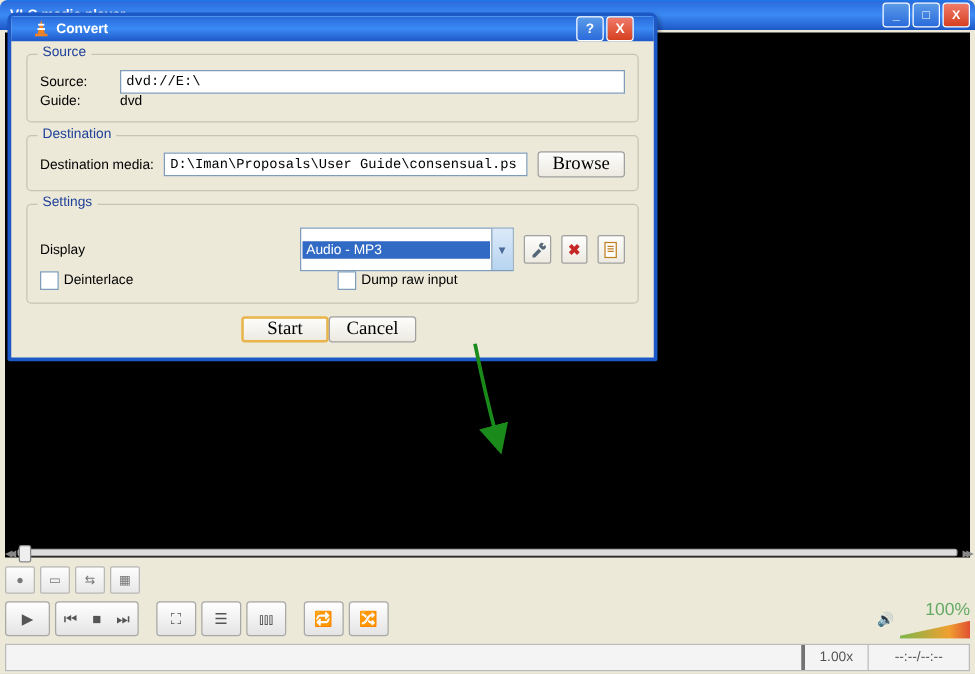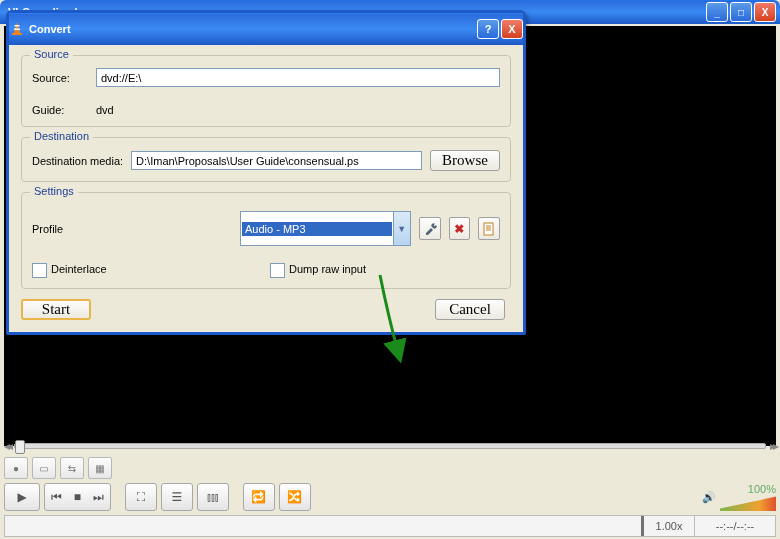--- a/index.html
+++ b/index.html
@@ -27,44 +27,44 @@
 .ctrlbtn.grp span{padding:0 6px}
 .spacer{flex:1}
 .vol{display:flex;align-items:center;gap:4px;color:#777}
 .volbar{width:56px;height:16px;background:linear-gradient(to right,#7db64a,#f0a030 70%,#e05030);clip-path:polygon(0 85%,100% 10%,100% 100%,0 100%);border:0}
 .status{display:flex;height:20px;border:1px solid #bbb;margin-top:4px;background:#f4f4f4}
 .status .s1{flex:1}
 .status .s2{width:50px;border-left:3px solid #737373;display:flex;align-items:center;justify-content:center;color:#555}
 .status .s3{width:80px;border-left:1px solid #bbb;display:flex;align-items:center;justify-content:center;color:#555}
 
 .dialog{position:absolute;left:6px;top:10px;width:514px;border:3px solid #1d58c7;border-radius:6px 6px 2px 2px;background:#ece9d8;box-shadow:2px 2px 4px rgba(0,0,0,.3)}
-.dialog .dtitle{height:32px;background:linear-gradient(to bottom,#2a8fff 0%,#2a6bdc 3%,#3b8af4 50%,#1d58c7 100%);display:flex;align-items:center;color:#fff;font-weight:bold;padding:0 0}
+.dialog .dtitle{height:20px;background:linear-gradient(to bottom,#2a8fff 0%,#2a6bdc 3%,#3b8af4 50%,#1d58c7 100%);display:flex;align-items:center;color:#fff;font-weight:bold;padding:0 16px}
 .dtitle .cone{width:16px;height:16px;margin-right:4px}
 .dtitle .tt{flex:1}
 .dtitle .hb{width:20px;height:18px;border:1px solid #fff;border-radius:3px;background:linear-gradient(#5a9be8,#2a6bdc);color:#fff;display:flex;align-items:center;justify-content:center;font-size:11px;font-weight:bold;margin-left:2px}
 .dtitle .hb.cls{background:linear-gradient(#f07b6a,#d6401f)}
 .dbody{padding:10px 12px 12px}
 .group{border:1px solid #c8c4b4;border-radius:4px;padding:12px 10px 10px;margin-bottom:10px;position:relative}
 .group .legend{position:absolute;top:-8px;left:8px;background:#ece9d8;padding:0 4px;color:#20419a}
-.frow{display:flex;align-items:center;gap:8px;margin-bottom:17px}
+.frow{display:flex;align-items:center;gap:8px;margin-bottom:0}
 .frow:last-child{margin-bottom:0}
 .label{min-width:56px}
 .labelw{min-width:86px}
-.textin{flex:1;height:19px;border:1px solid #7f9db9;background:#fff;padding:1px 4px;font-family:Liberation Sans, sans-serif;font-size:11px;box-sizing:border-box}
+.textin{flex:1;height:19px;border:1px solid #7f9db9;background:#fff;padding:1px 4px;font-family:Liberation Mono, monospace;font-size:11px;box-sizing:border-box}
 .btnstd{height:21px;min-width:70px;border:1px solid #a0a0a0;background:linear-gradient(#fdfdfd,#eceae0);border-radius:3px;padding:0 10px;font-family:Tahoma;font-size:15px;cursor:pointer}
 .btnstd.primary{border:2px solid #e9b44a;padding:0 16px}
 .chk{width:13px;height:13px;border:1px solid #7f9db9;background:#fff;display:inline-block;vertical-align:middle;margin-right:4px}
 .select{width:190px;height:35px;border:1px solid #7f9db9;background:#fff;display:flex;align-items:center;box-sizing:border-box}
 .select .selval{flex:1;background:#316ac5;color:#fff;margin:1px;padding:1px 3px}
 .select .selbtn{width:16px;height:100%;background:linear-gradient(#dbeaf9,#b7d4f0);border-left:1px solid #7f9db9;display:flex;align-items:center;justify-content:center;color:#4a6a99;font-size:9px}
 .iconbtn{width:22px;height:21px;border:1px solid #a0a0a0;background:linear-gradient(#fdfdfd,#eceae0);border-radius:2px;display:flex;align-items:center;justify-content:center;font-size:12px;cursor:pointer}
 .iconbtn.del{color:#c62828;font-weight:bold}
 .iconbtn.doc{color:#c08020}
 .iconbtn.tool{color:#555}
-.btnrow{display:flex;justify-content:space-between;gap:0;margin-top:6px;padding-right:6px}
+.btnrow{display:flex;justify-content:center;gap:0;margin-top:6px;padding-right:6px}
 
 .arrow{position:absolute;pointer-events:none}
 .value{color:#000}
 </style>
 </head>
 <body>
 
 <div class="outer">
   <div class="outer-title">
     <span class="tt">VLC media player</span>
@@ -108,21 +108,21 @@
       <div class="ctrlbtn">⛶</div>
       <div class="ctrlbtn">☰</div>
       <div class="ctrlbtn">⫾⫾⫾</div>
       <div style="width:6px"></div>
       <div class="ctrlbtn">🔁</div>
       <div class="ctrlbtn">🔀</div>
       <div class="spacer"></div>
       <div class="vol">
         <span>🔊</span>
         <div style="display:flex;flex-direction:column;align-items:flex-end">
-          <span style="font-size:11px;color:#6a6">100%</span>
+          <span style="font-size:14px;color:#6a6">100%</span>
           <div class="volbar"></div>
         </div>
       </div>
     </div>
     <div class="status">
       <div class="s1"></div>
       <div class="s2">1.00x</div>
       <div class="s3">--:--/--:--</div>
     </div>
   </div>
@@ -163,41 +163,41 @@
       <div class="frow">
         <span class="labelw">Destination media:</span>
         <input class="textin" value="D:\Iman\Proposals\User Guide\consensual.ps" style="">
         <button class="btnstd">Browse</button>
       </div>
     </div>
 
     <div class="group">
       <span class="legend">Settings</span>
       <div class="frow" style="margin-top:6px">
-        <span style="min-width:200px">Profile</span>
+        <span style="min-width:200px">Display</span>
         <div class="select">
           <div class="selval">Audio - MP3</div>
           <div class="selbtn">▼</div>
         </div>
         <div class="iconbtn tool" title="Edit">
           <svg width="14" height="14">
               <path d="M3 11l5-5 2 2-5 5-2 0z M9 5a2 2 0 113-3l-1 1 0 1 1 0 1-1a2 2 0 01-3 3" fill="#567"></path>
             </svg>
         </div>
         <div class="iconbtn del">✖</div>
         <div class="iconbtn doc">
           <svg width="12" height="14">
               <rect x="1" y="1" width="9" height="12" fill="#fff" stroke="#c08020"></rect>
               <line x1="3" y1="4" x2="8" y2="4" stroke="#c08020"></line>
               <line x1="3" y1="6" x2="8" y2="6" stroke="#c08020"></line>
               <line x1="3" y1="8" x2="8" y2="8" stroke="#c08020"></line>
             </svg>
         </div>
       </div>
-      <div class="frow" style="margin-top:14px">
+      <div class="frow" style="">
         <label style="min-width:230px"><span class="chk"></span><span>Deinterlace</span></label>
         <label><span class="chk"></span><span>Dump raw input</span></label>
       </div>
     </div>
     <div class="btnrow">
       <button class="btnstd primary">Start</button>
       <button class="btnstd">Cancel</button>
     </div>
   </div>
 </div>

